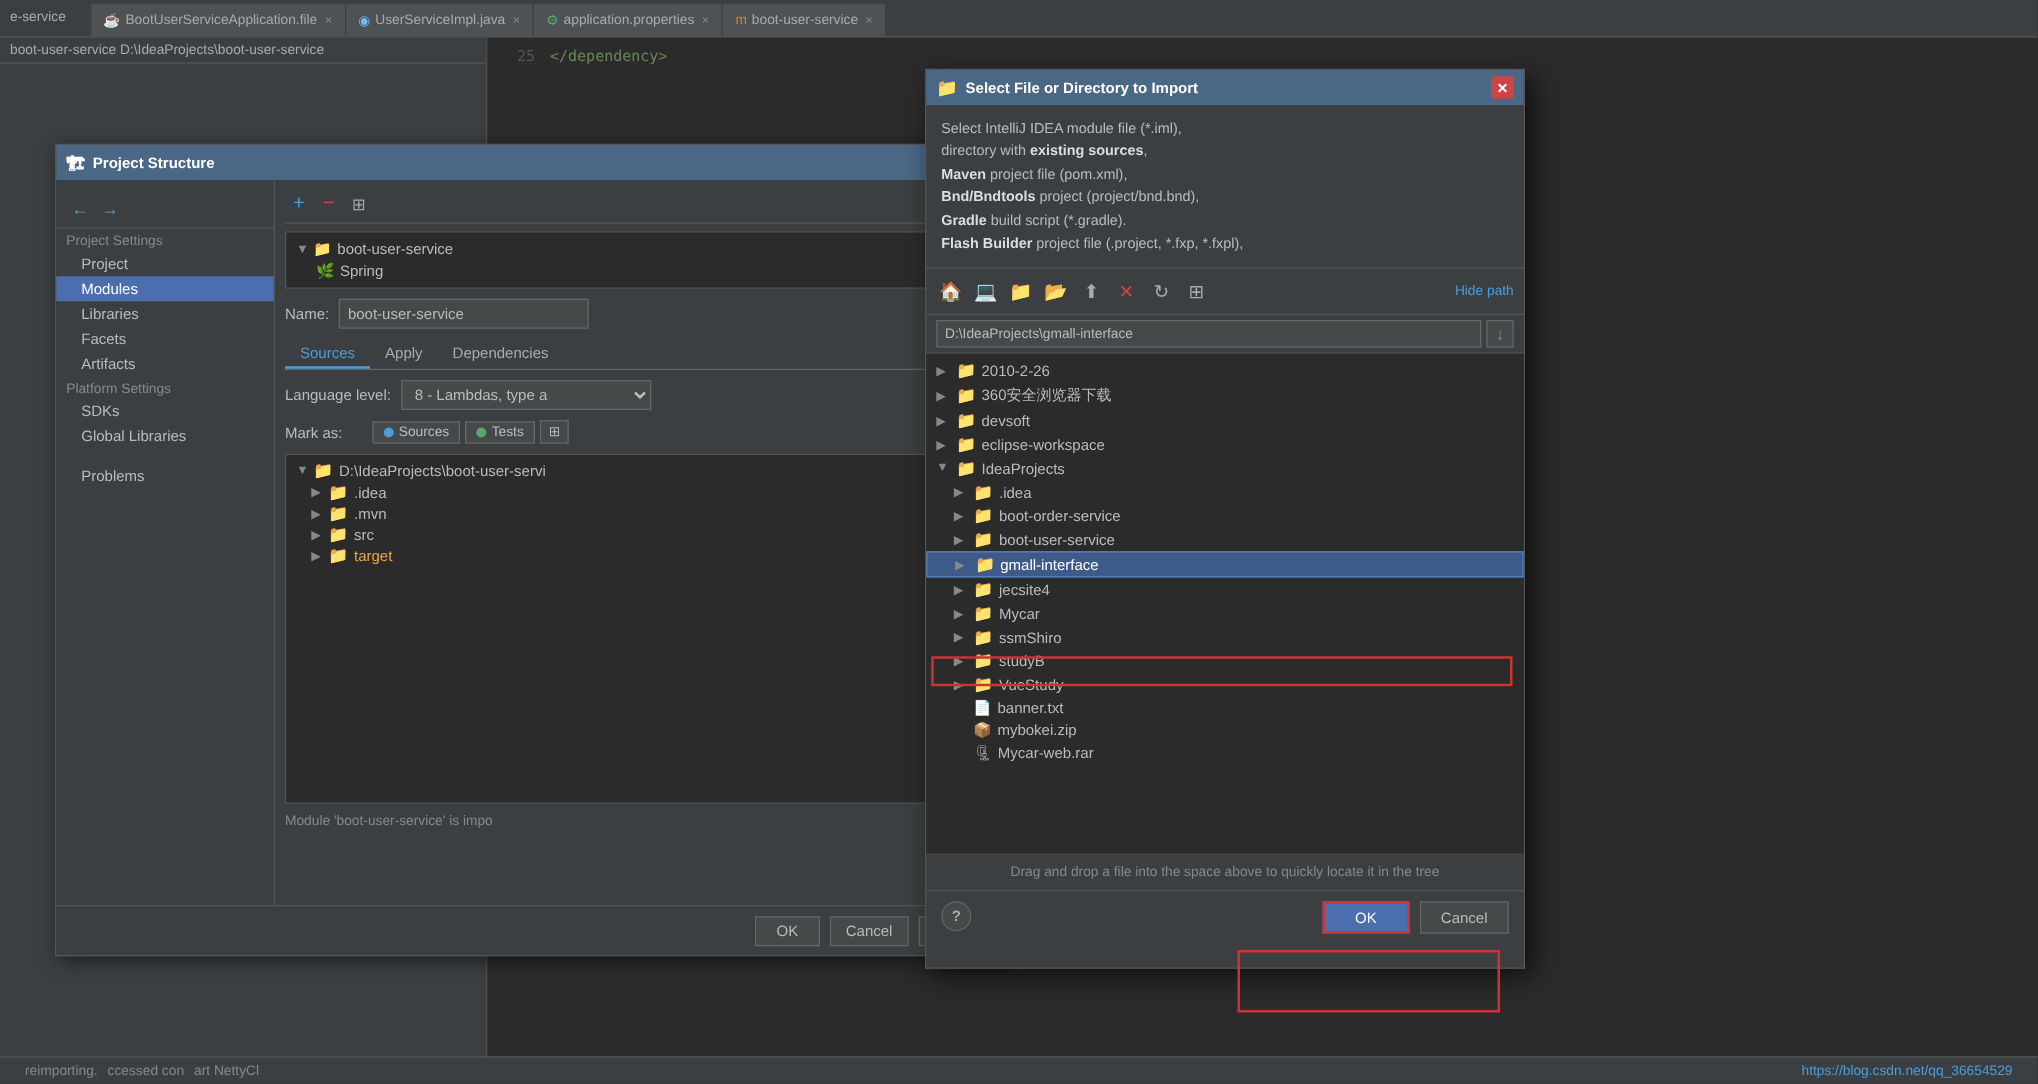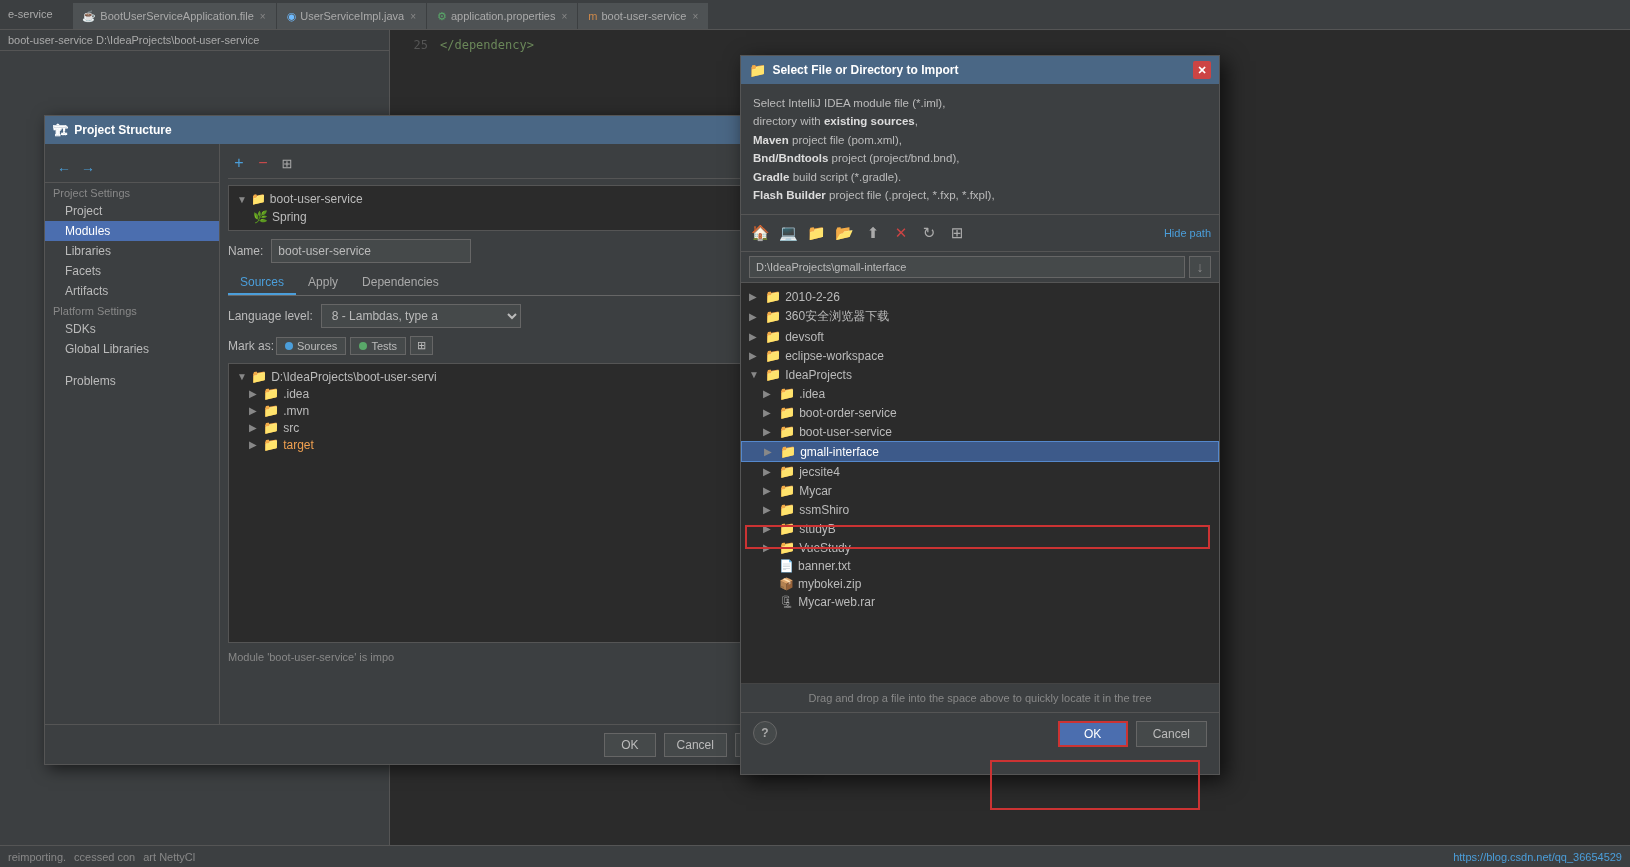--- a/index.html
+++ b/index.html
@@ -150,21 +150,21 @@
       padding: 2px 6px;
       font-size: 12px;
       height: 24px;
       min-width: 200px;
     }
 
     .mark-as-row {
       display: flex; align-items: center;
       margin-bottom: 8px; font-size: 12px;
     }
-    .mark-label { color: #bbbbbb; margin-right: 2px; }
+    .mark-label { color: #bbbbbb; margin-right: 24px; }
     .mark-btn {
       display: inline-flex; align-items: center;
       padding: 2px 8px;
       border: 1px solid #666;
       background: #45494a;
       color: #bbbbbb;
       font-size: 11px;
       margin-right: 4px;
       cursor: pointer;
     }
@@ -408,21 +408,21 @@
 
     
     .status-bar {
       position: absolute;
       bottom: 0; left: 0; right: 0;
       height: 22px;
       background: #3c3f41;
       border-top: 1px solid #555;
       display: flex;
       align-items: center;
-      padding: 0 8px;
+      padding: 0 20px;
       font-size: 11px;
       color: #888;
     }
     .status-url { margin-left: auto; color: #4b9eda; }
 
     
     .red-border {
       border: 2px solid #cc3333 !important;
     }
 

